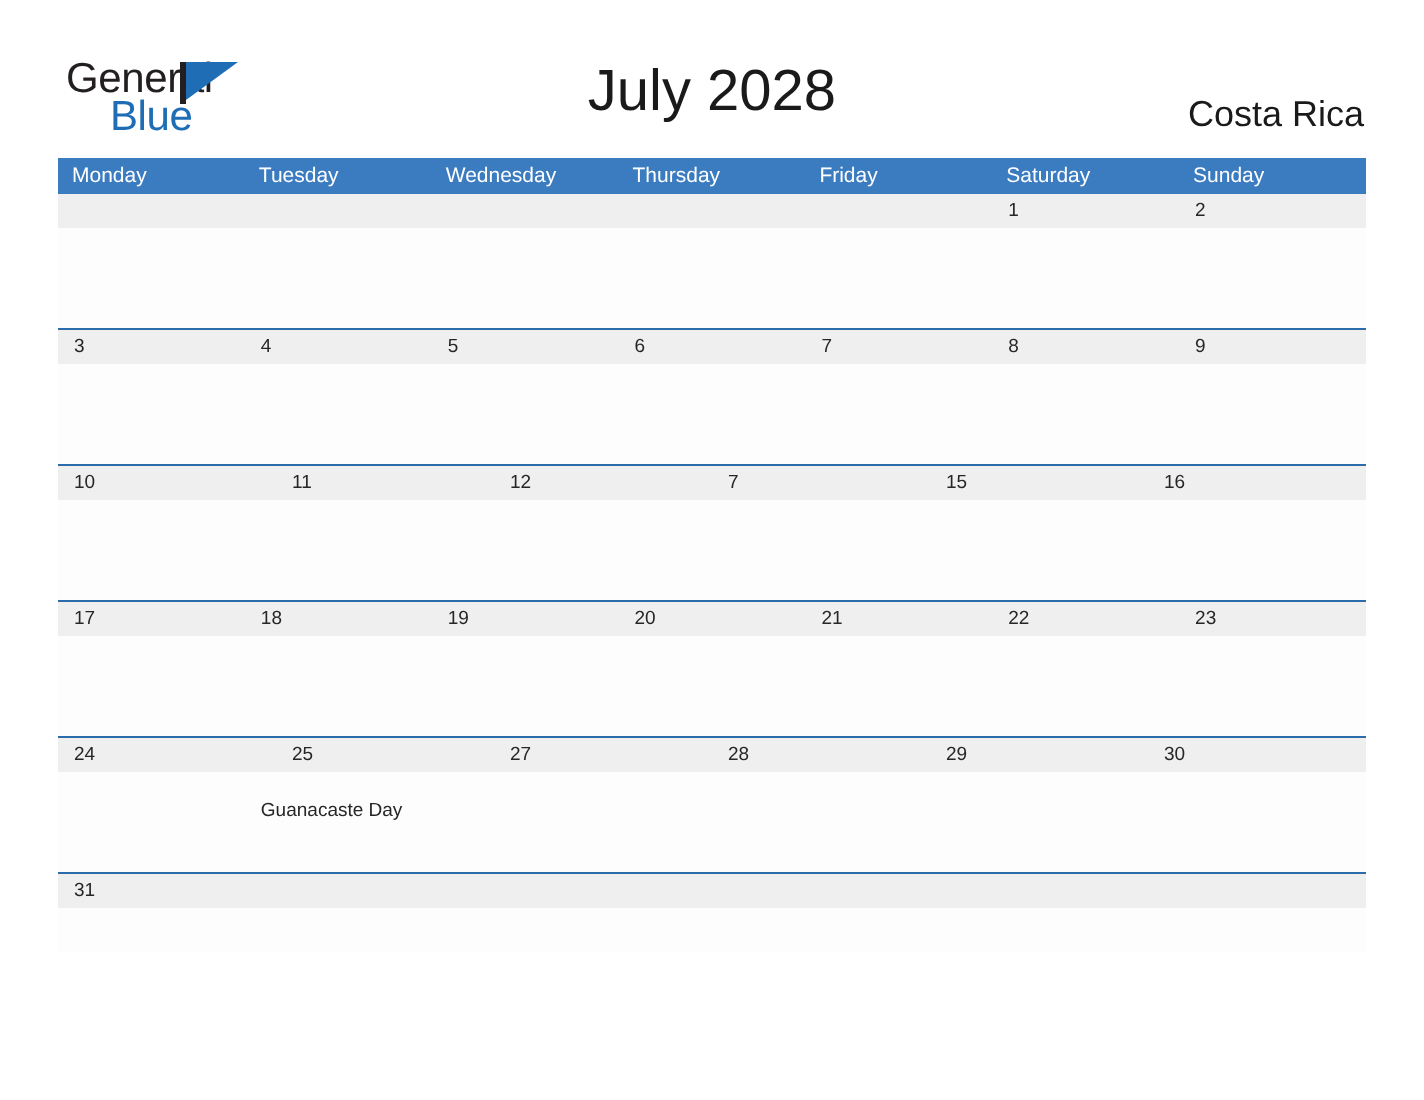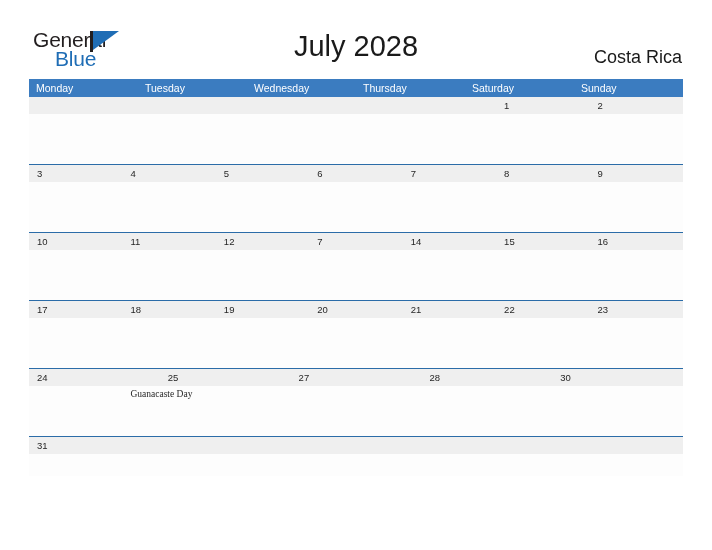--- a/index.html
+++ b/index.html
@@ -154,21 +154,22 @@
     flex: 1 1 0;
     padding-left: 8px;
     padding-top: 2px;
     box-sizing: border-box;
   }
   .event-text {
     font-size: 9.5px;
     line-height: 12px;
     color: #262626;
     display: block;
-    font-family: Liberation Serif, serif;
+    font-family: Liberation Sans, sans-serif;
+    margin-top: 12px;
   }
   .week-row.last .event-band {
     height: 22px;
   }
 </style>
 </head>
 <body>
 
 <div class="page">
 
@@ -186,20 +187,21 @@
     <div class="cal-title">July 2028</div>
     <div class="cal-region">Costa Rica</div>
   </div>
 
   <div class="calendar">
     <div class="weekday-row">
       <div class="weekday-cell">Monday</div>
       <div class="weekday-cell">Tuesday</div>
       <div class="weekday-cell">Wednesday</div>
       <div class="weekday-cell">Thursday</div>
+      <div class="weekday-cell">Friday</div>
       <div class="weekday-cell">Saturday</div>
       <div class="weekday-cell">Sunday</div>
     </div>
 
     <div class="week-row first">
       <div class="daynum-band">
         <div class="daynum-cell"></div>
         <div class="daynum-cell"></div>
         <div class="daynum-cell"></div>
         <div class="daynum-cell"></div>
@@ -266,21 +268,20 @@
           </div>
       </div>
     </div>
 
     <div class="week-row">
       <div class="daynum-band">
         <div class="daynum-cell">10</div>
         <div class="daynum-cell">11</div>
         <div class="daynum-cell">12</div>
         <div class="daynum-cell">7</div>
-        <div class="daynum-cell">14</div>
         <div class="daynum-cell">15</div>
         <div class="daynum-cell">16</div>
       </div>
       <div class="event-band">
         <div class="event-cell">
             <span class="event-text"></span>
           </div>
         <div class="event-cell">
             <span class="event-text"></span>
           </div>
@@ -336,20 +337,21 @@
           </div>
       </div>
     </div>
 
     <div class="week-row">
       <div class="daynum-band">
         <div class="daynum-cell">24</div>
         <div class="daynum-cell">25</div>
         <div class="daynum-cell">27</div>
         <div class="daynum-cell">28</div>
+        <div class="daynum-cell">29</div>
         <div class="daynum-cell">30</div>
       </div>
       <div class="event-band">
         <div class="event-cell">
             <span class="event-text"></span>
           </div>
         <div class="event-cell">
             <span class="event-text">Guanacaste Day</span>
           </div>
         <div class="event-cell">

